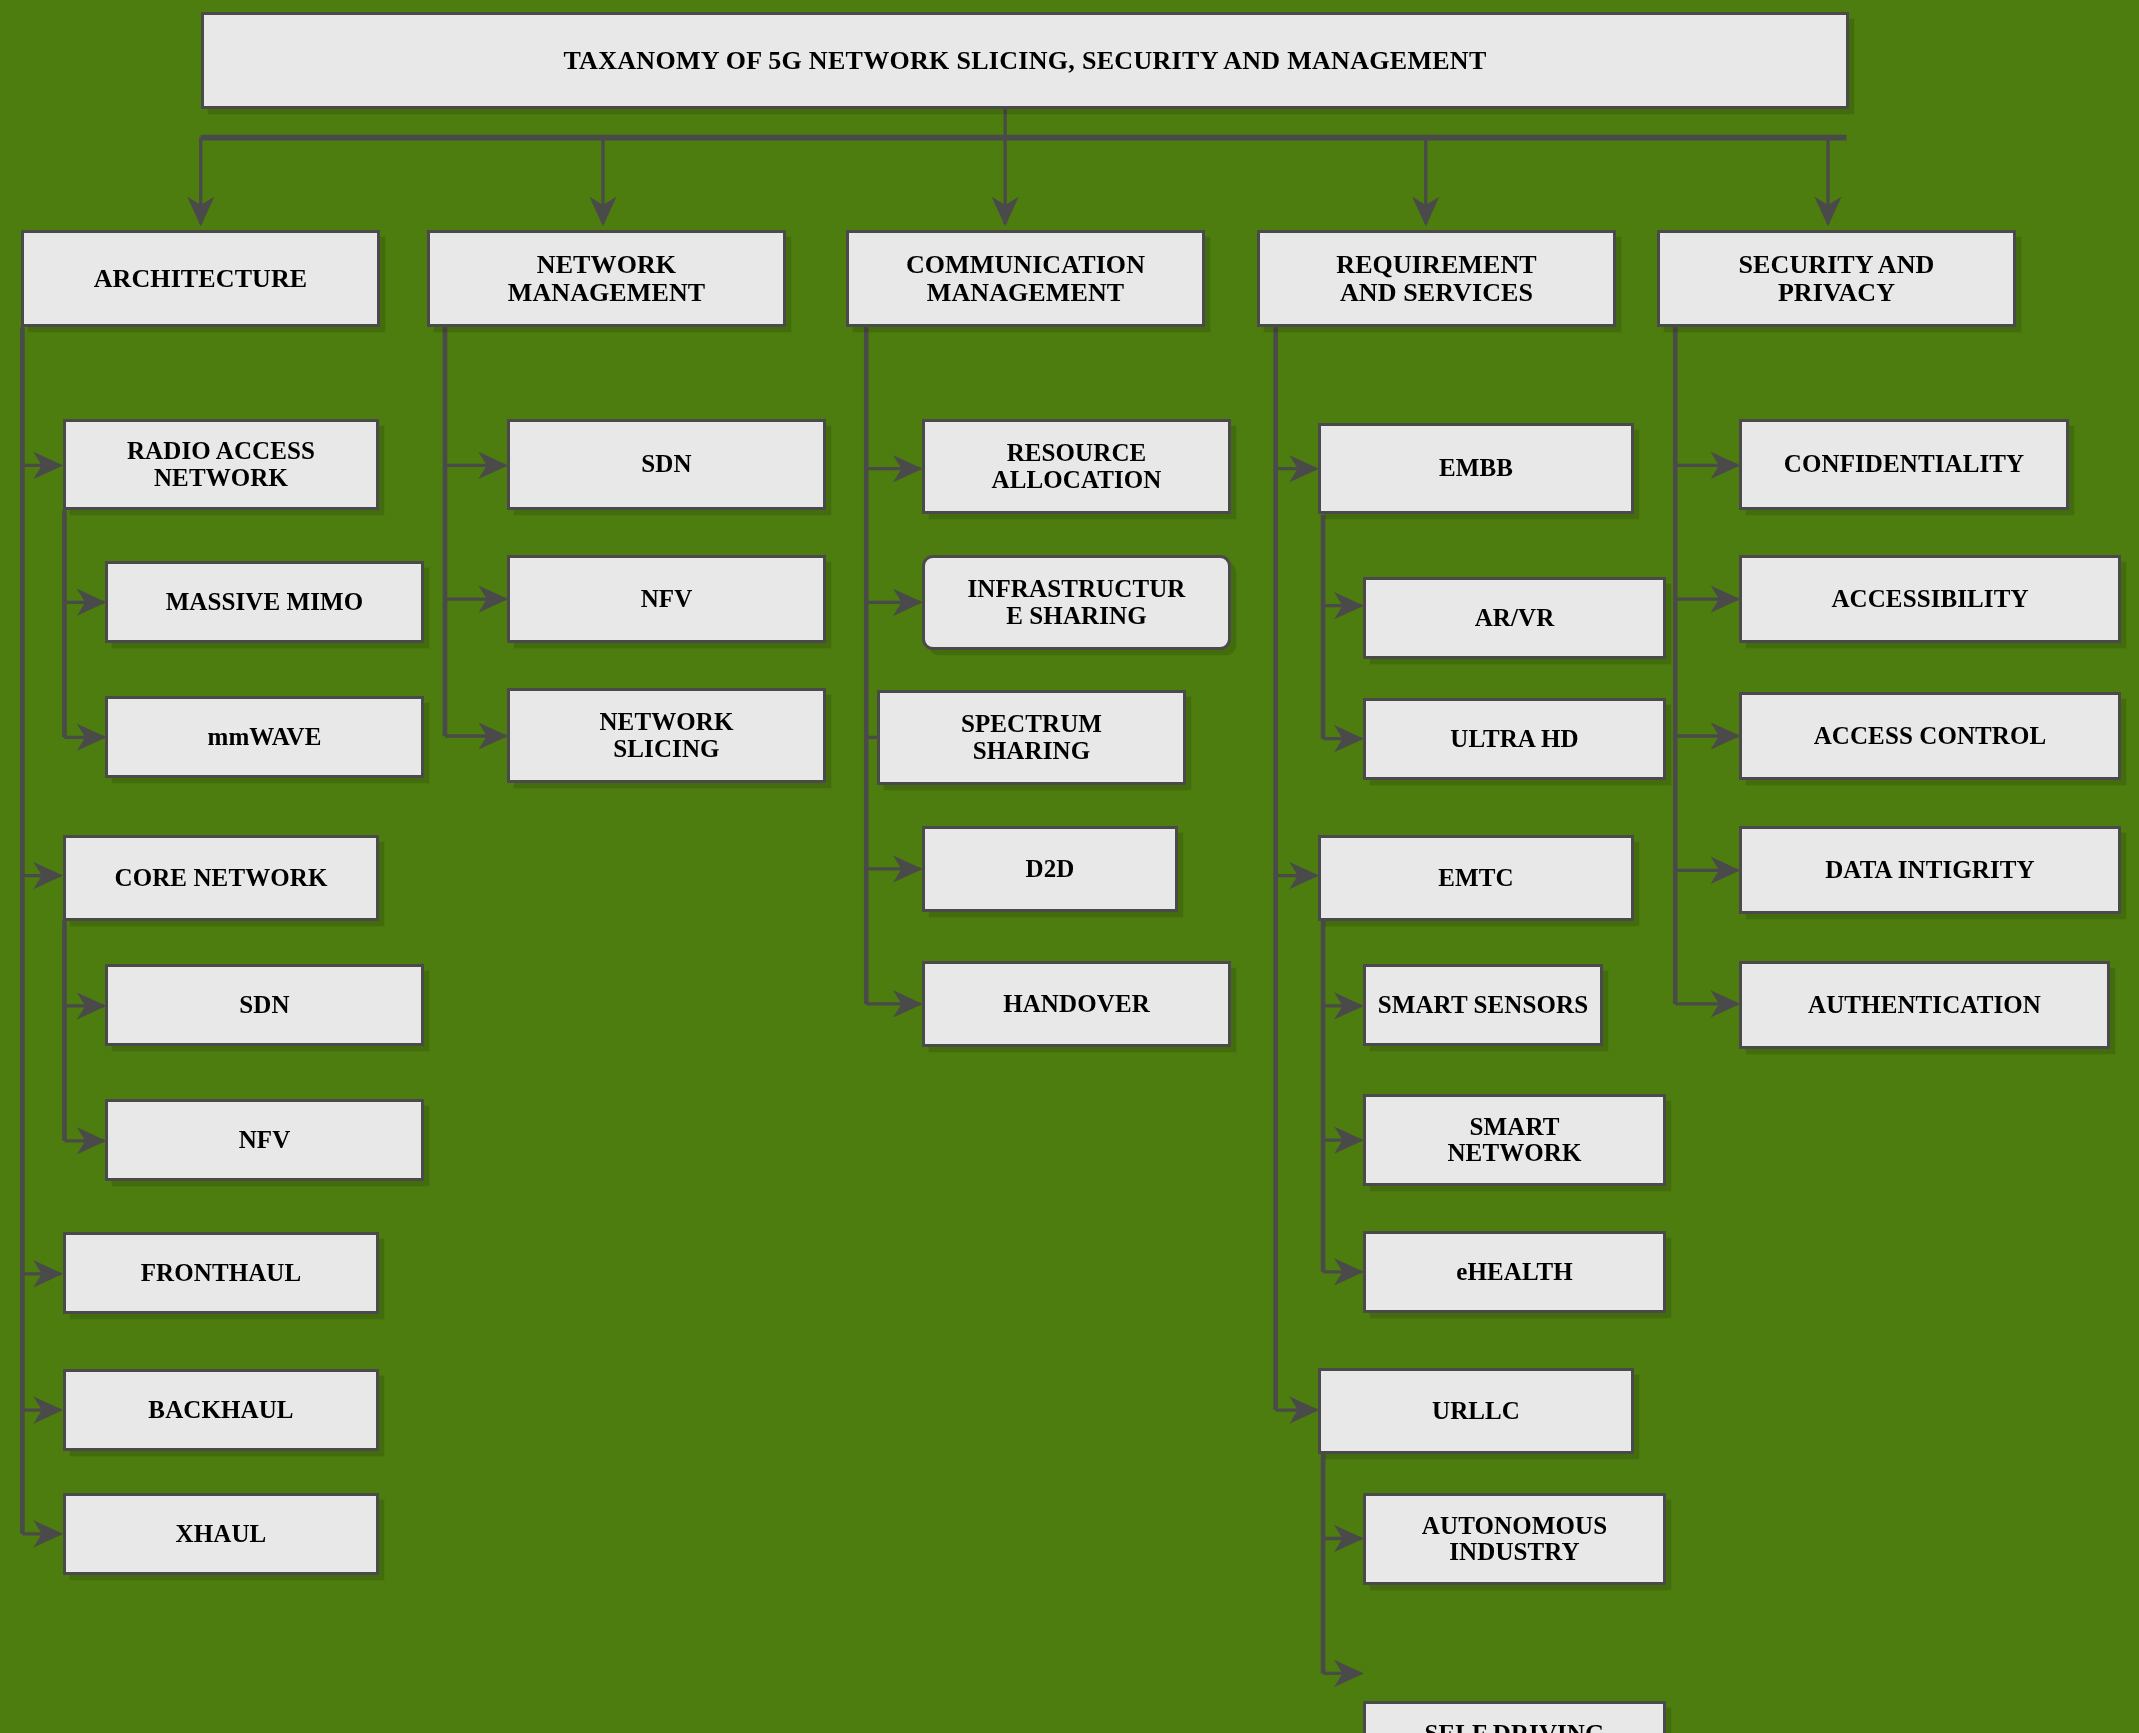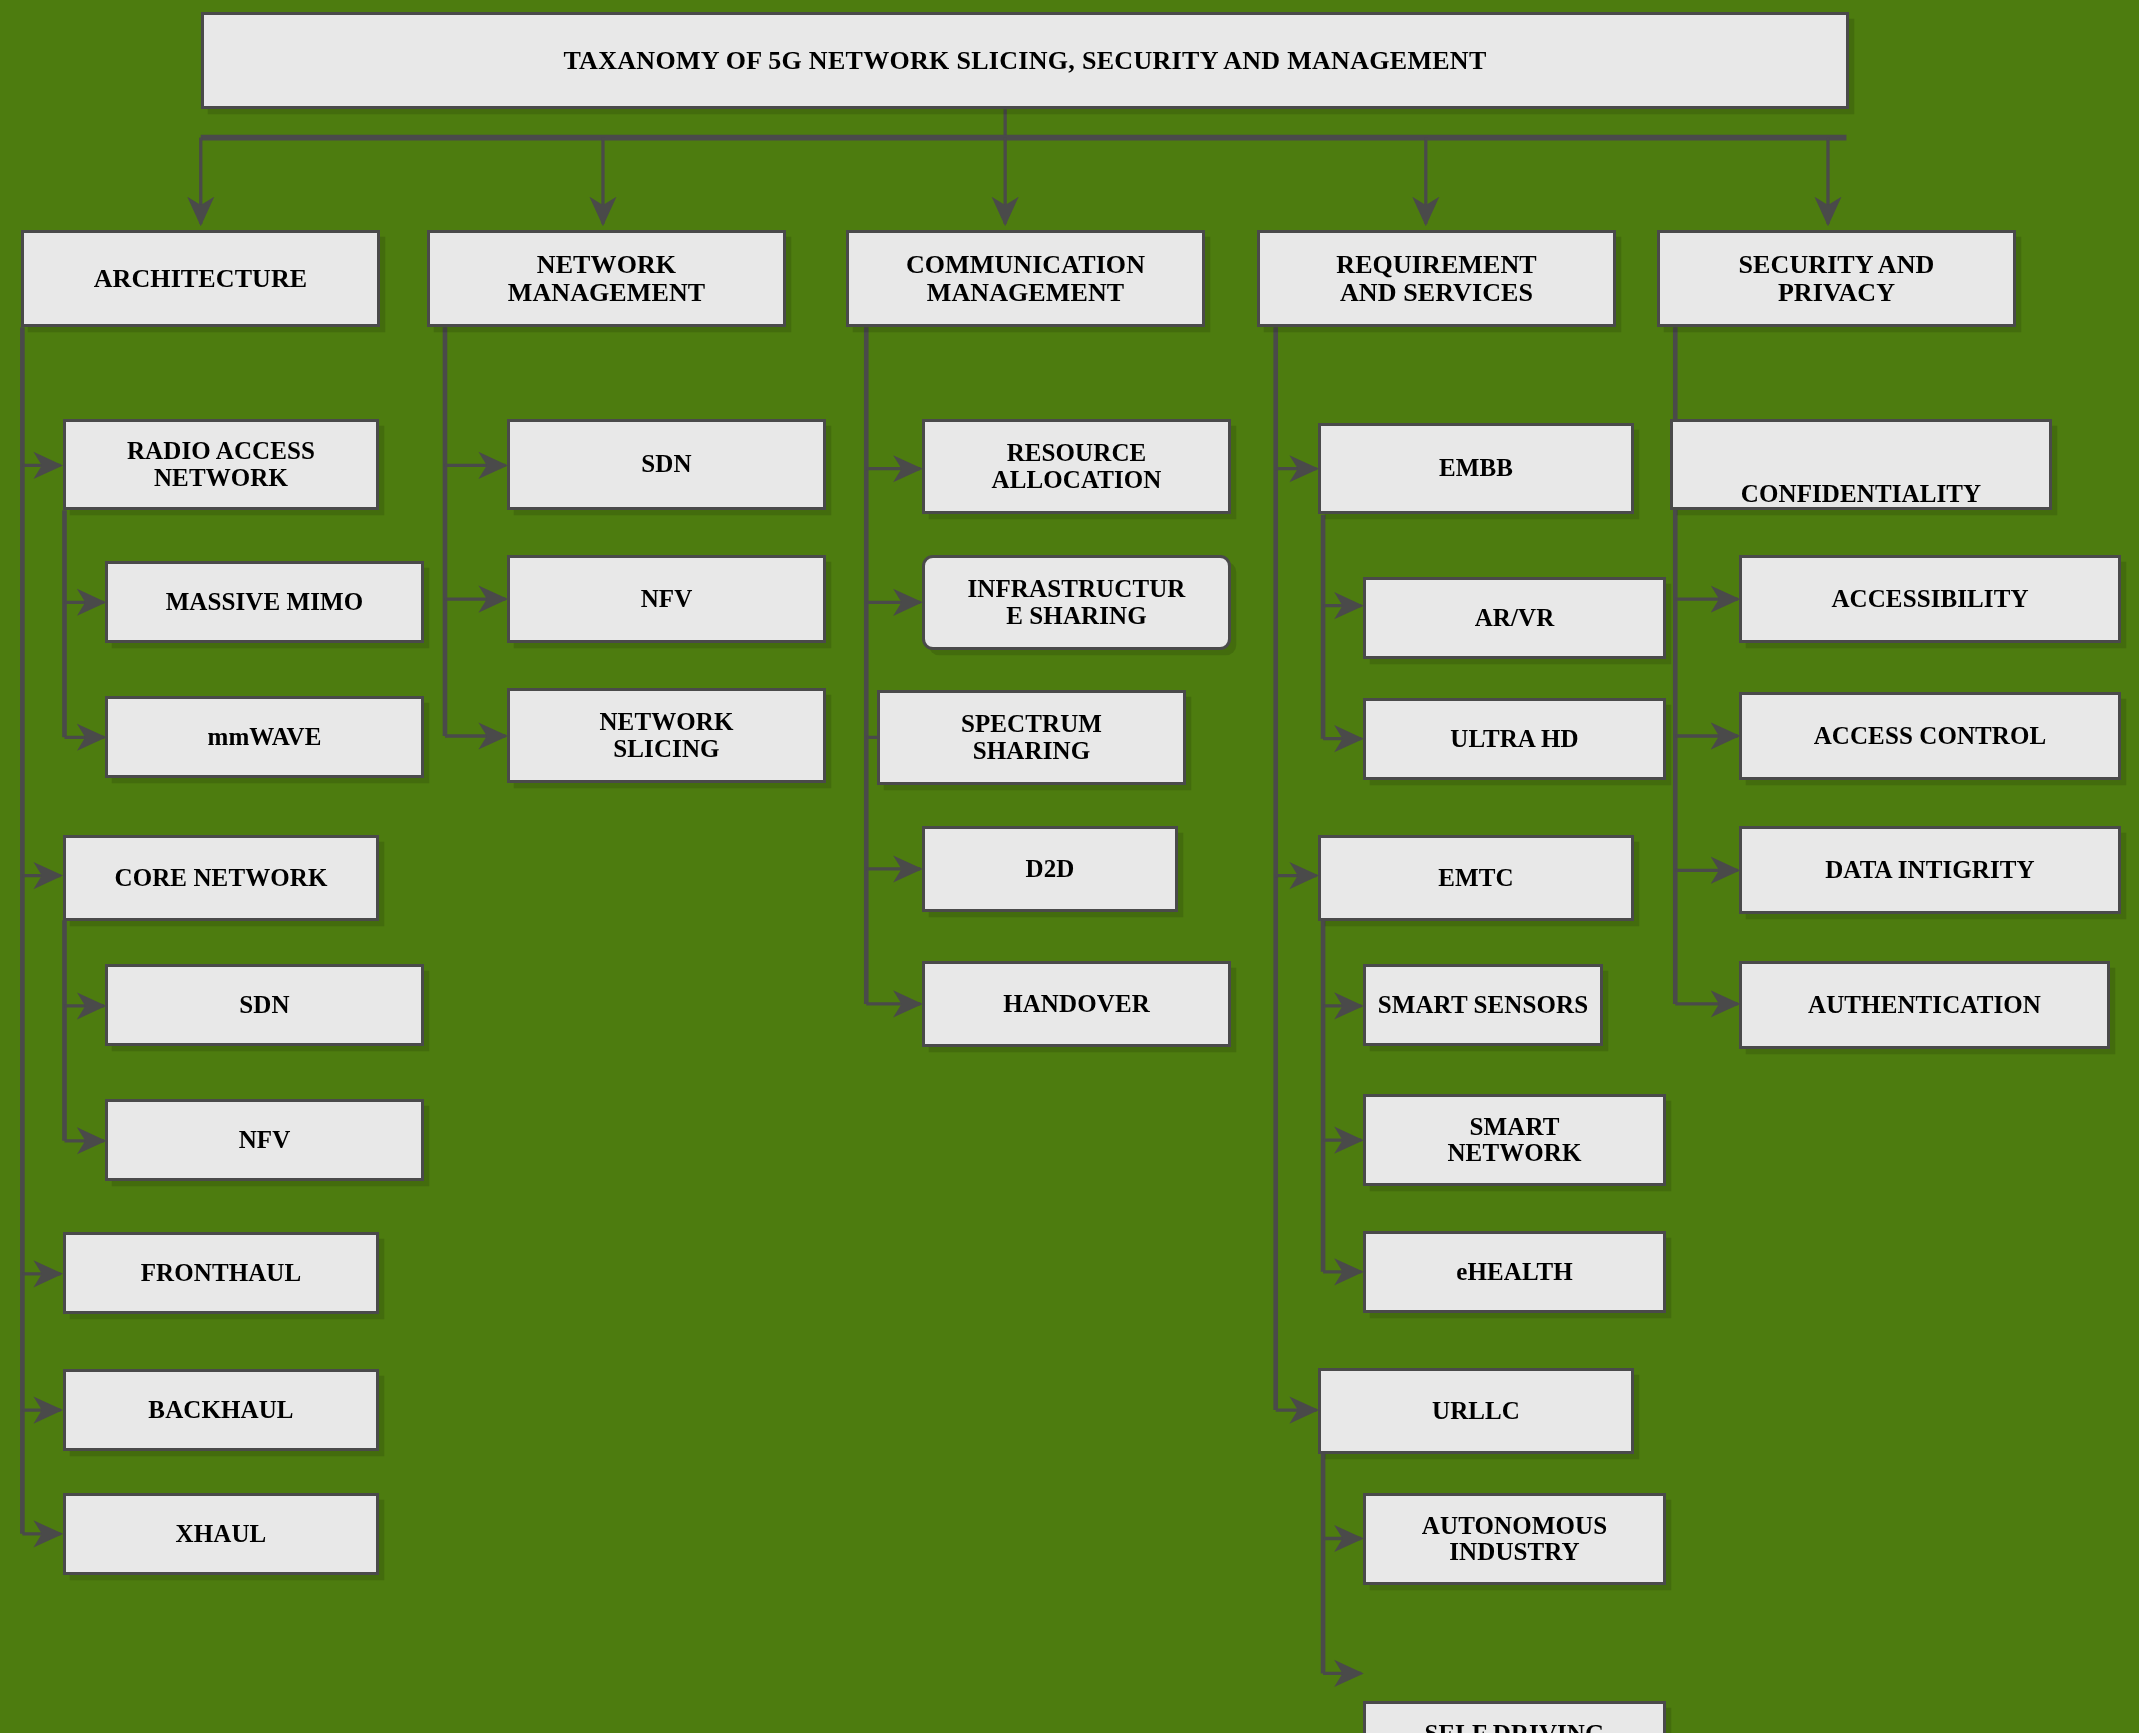--- a/index.html
+++ b/index.html
@@ -240,21 +240,21 @@
   </div>
   <div class="node lvl3" style="left:1363px; top:1493px; width:303px; height:92px;">
     <span class="lbl">AUTONOMOUS
 INDUSTRY</span>
   </div>
   <div class="node lvl3" style="left:1363px; top:1701px; width:303px; height:92px;">
     <span class="lbl">SELF DRIVING
 CARS</span>
   </div>
 
-  <div class="node lvl2" style="left:1670px; top:419px; width:382px; height:91px;align-items:flex-end;">
+  <div class="node lvl2" style="left:1739px; top:419px; width:330px; height:91px;">
     <span class="lbl">CONFIDENTIALITY</span>
   </div>
   <div class="node lvl2" style="left:1739px; top:555px; width:382px; height:88px;">
     <span class="lbl">ACCESSIBILITY</span>
   </div>
   <div class="node lvl2" style="left:1739px; top:692px; width:382px; height:88px;">
     <span class="lbl">ACCESS CONTROL</span>
   </div>
   <div class="node lvl2" style="left:1739px; top:826px; width:382px; height:88px;">
     <span class="lbl">DATA INTIGRITY</span>

